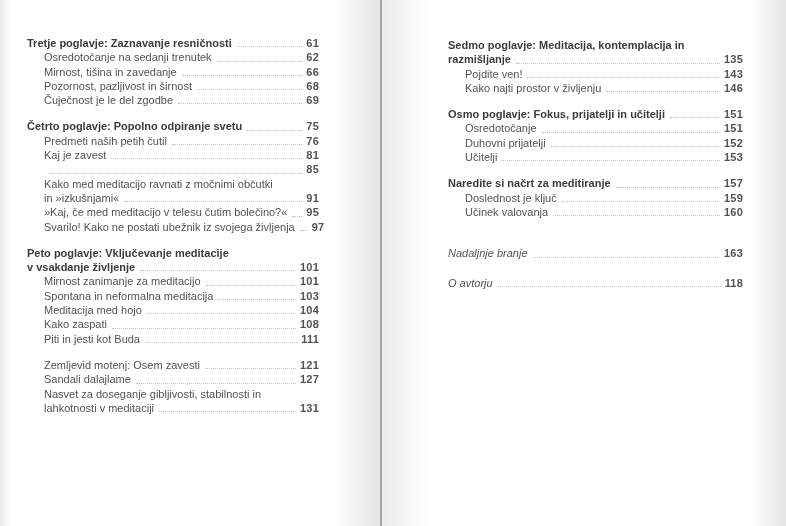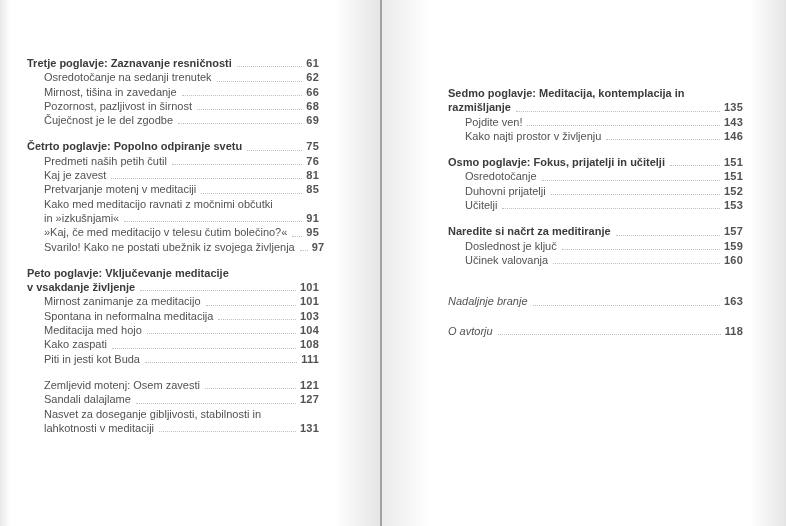--- a/index.html
+++ b/index.html
@@ -15,22 +15,22 @@
     font-family: "Liberation Sans", "DejaVu Sans", sans-serif;
   }
   .spread {
     position: absolute;
     inset: 0;
   }
   
   .toc {
     position: absolute;
   }
-  .toc.left  { left: 27px;  top: 56px; width: 292px; }
-  .toc.right { left: 448px; top: 38px; width: 295px; margin-top: 48px; }
+  .toc.left  { left: 27px;  top: 36px; width: 292px; }
+  .toc.right { left: 448px; top: 38px; width: 295px; }
 
   .toc-section { margin-bottom: 12px; }
 
   .entry {
     font-size: 11px;
     line-height: 14.3px;
     color: var(--body-color, #525252);
     letter-spacing: 0;
   }
   .entry.chapter {
@@ -152,21 +152,20 @@
         </div>
         <div class="entry item">
           <div class="row">
             <span class="text">Kaj je zavest</span>
             <span class="leader"></span>
             <span class="num">81</span>
           </div>
         </div>
         <div class="entry item">
           <div class="row">
-            <span class="text">Pretvarjanje motenj v meditaciji</span>
             <span class="leader"></span>
             <span class="num">85</span>
           </div>
         </div>
         <div class="entry item">
           <div class="line">Kako med meditacijo ravnati z močnimi občutki</div>
           <div class="row">
             <span class="text">in »izkušnjami«</span>
             <span class="leader"></span>
             <span class="num">91</span>

